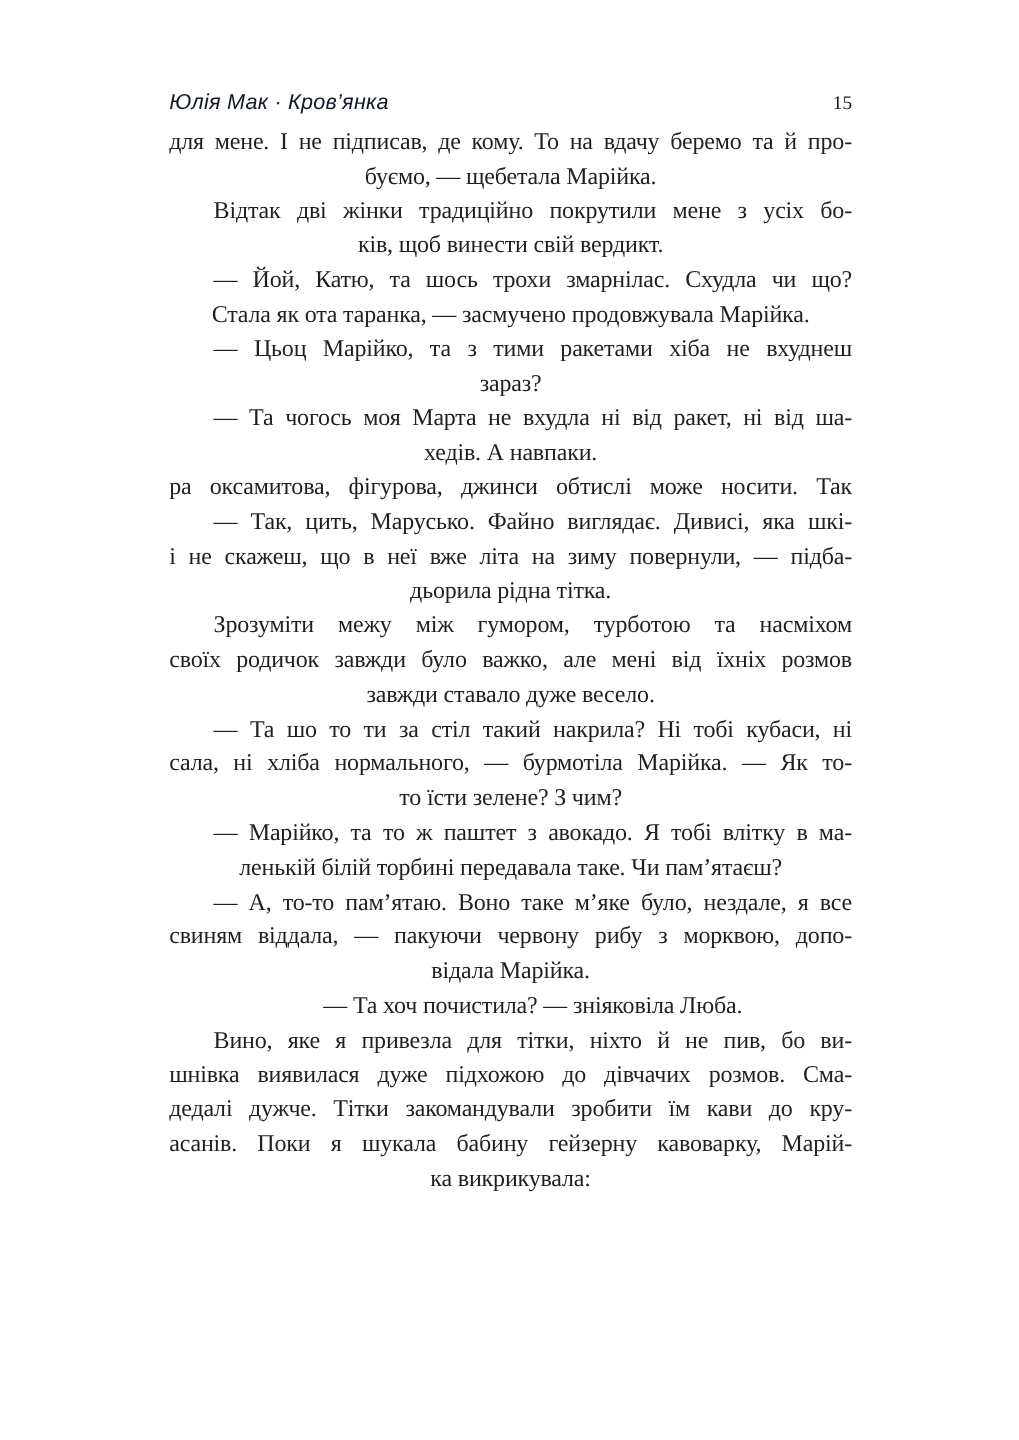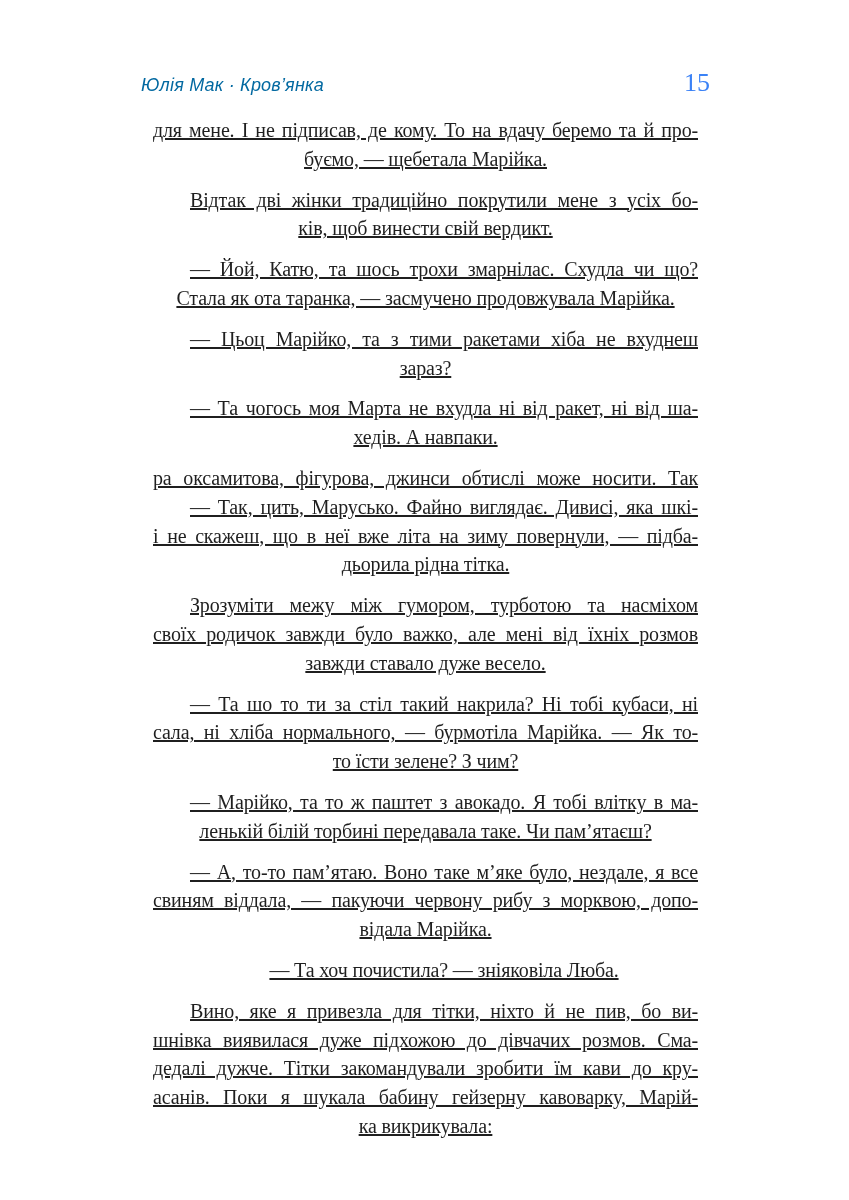--- a/index.html
+++ b/index.html
@@ -19,38 +19,38 @@
     left: 141px; top: 56px;
     width: 569px;
     display: flex;
     justify-content: space-between;
     align-items: baseline;
   }
   .running-title {
     font-family: "Liberation Sans", sans-serif;
     font-style: italic;
     font-size: 18px;
-    color: #0369a1;
+    color: #0f172a;
     letter-spacing: 0.2px;
     margin-top: 19px;
   }
   .page-number {
     font-family: "Liberation Serif", serif;
-    font-size: 26px;
-    color: #3b82f6;
+    font-size: 16px;
+    color: #0f172a;
   }
   .text-block {
     position: absolute;
     left: 141px; top: 104px;
     width: 569px;
     color: #1f1f1f;
     font-size: 20px;
     letter-spacing: -0.15px;
   }
-  .para { margin: 12px; text-decoration: underline; }
+  .para { margin: 0; }
   .line { line-height: 28.8px; text-align: center; }
   .line.just { text-align: justify; text-align-last: justify; }
   .line.ind { text-indent: 37px; }
 </style>
 </head>
 <body>
 
 <div class="page">
   <div class="header">
     <span class="running-title">Юлія Мак · Кров’янка</span>

